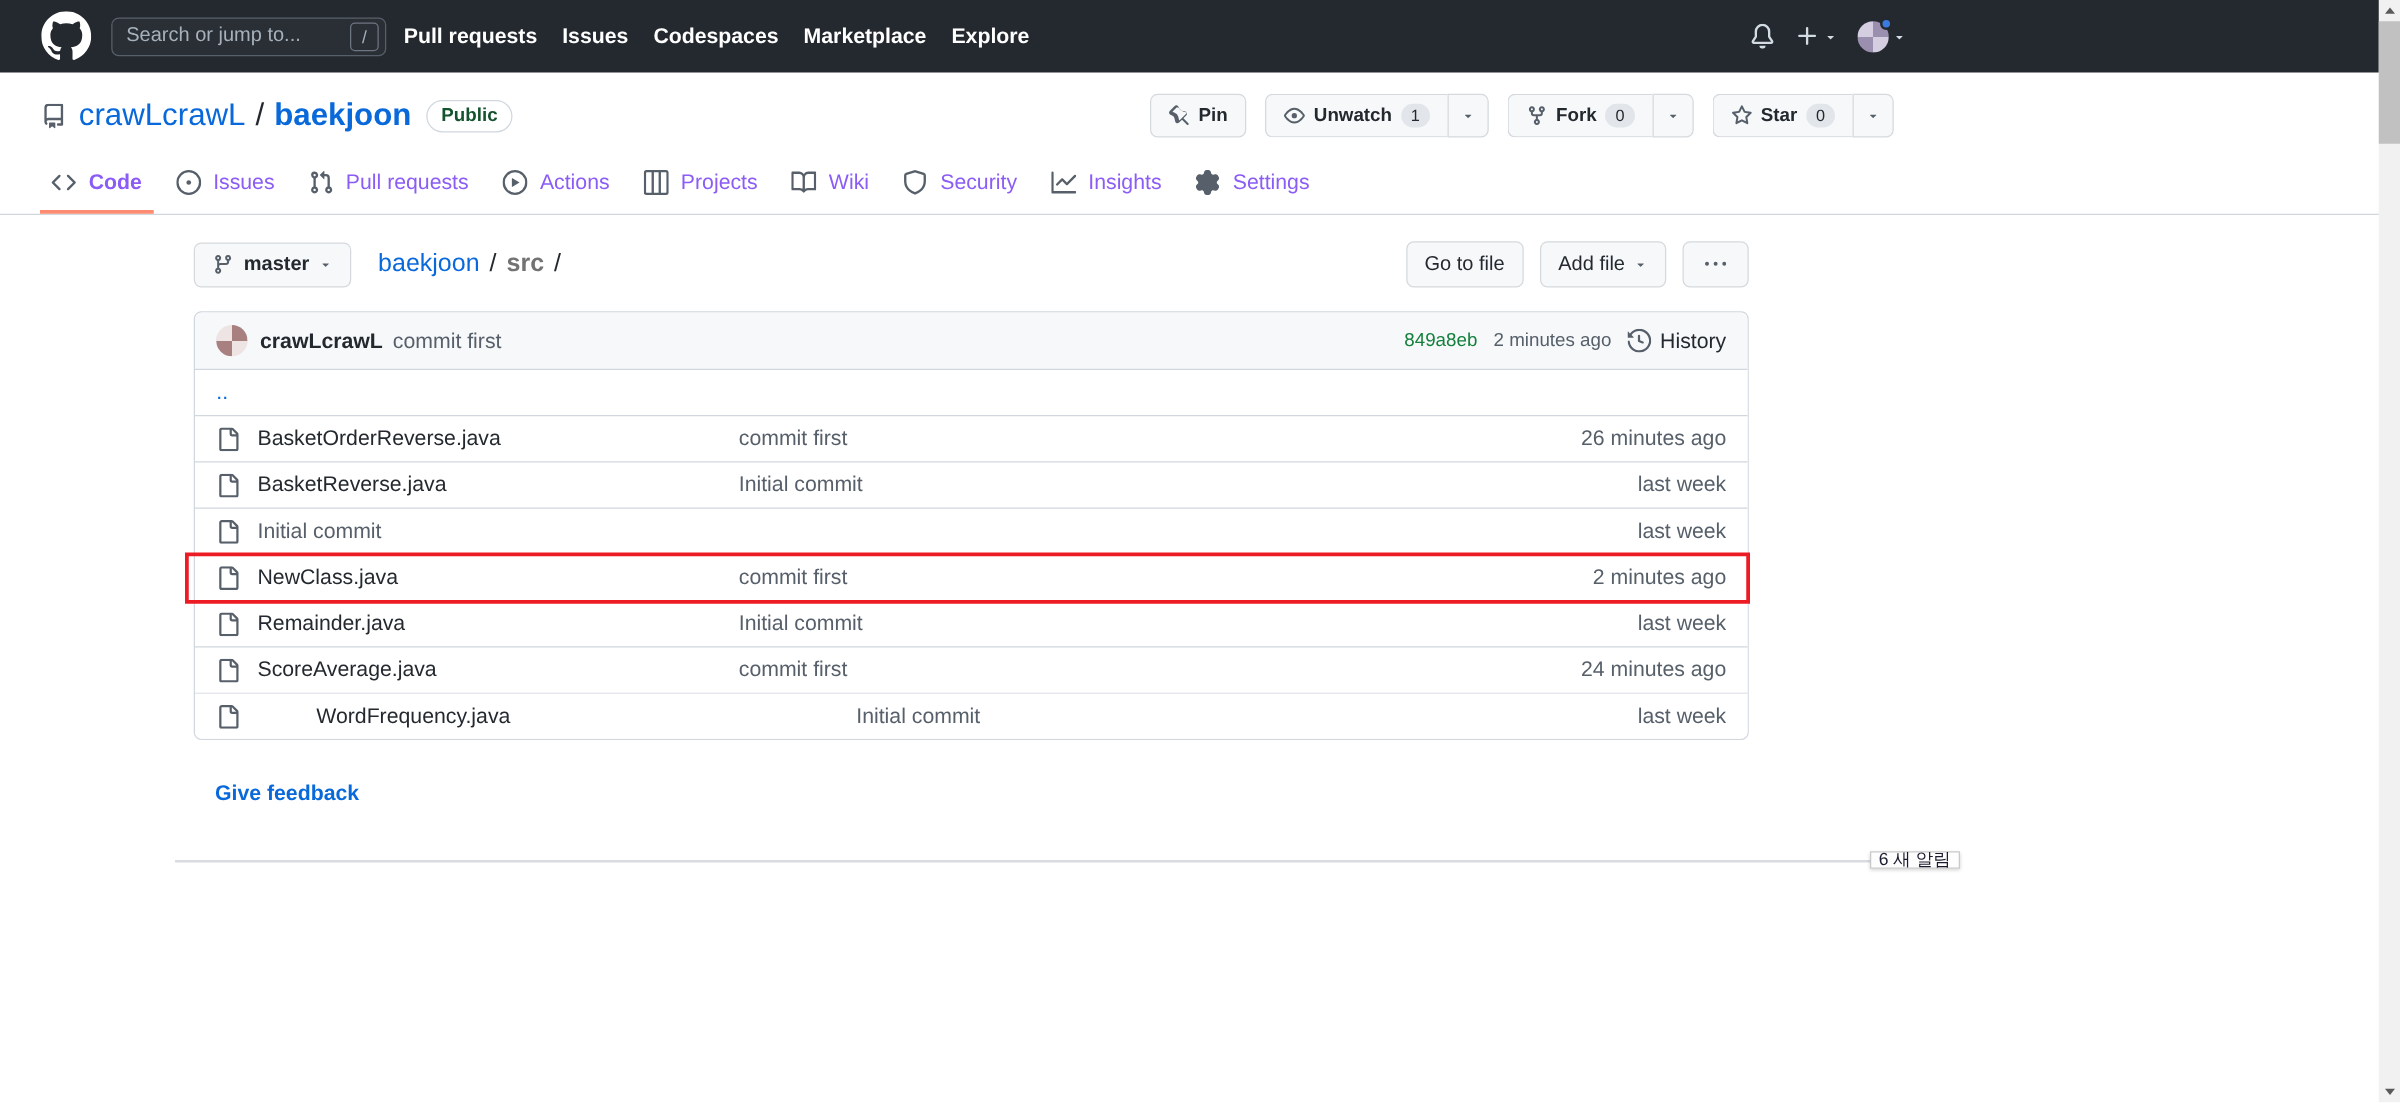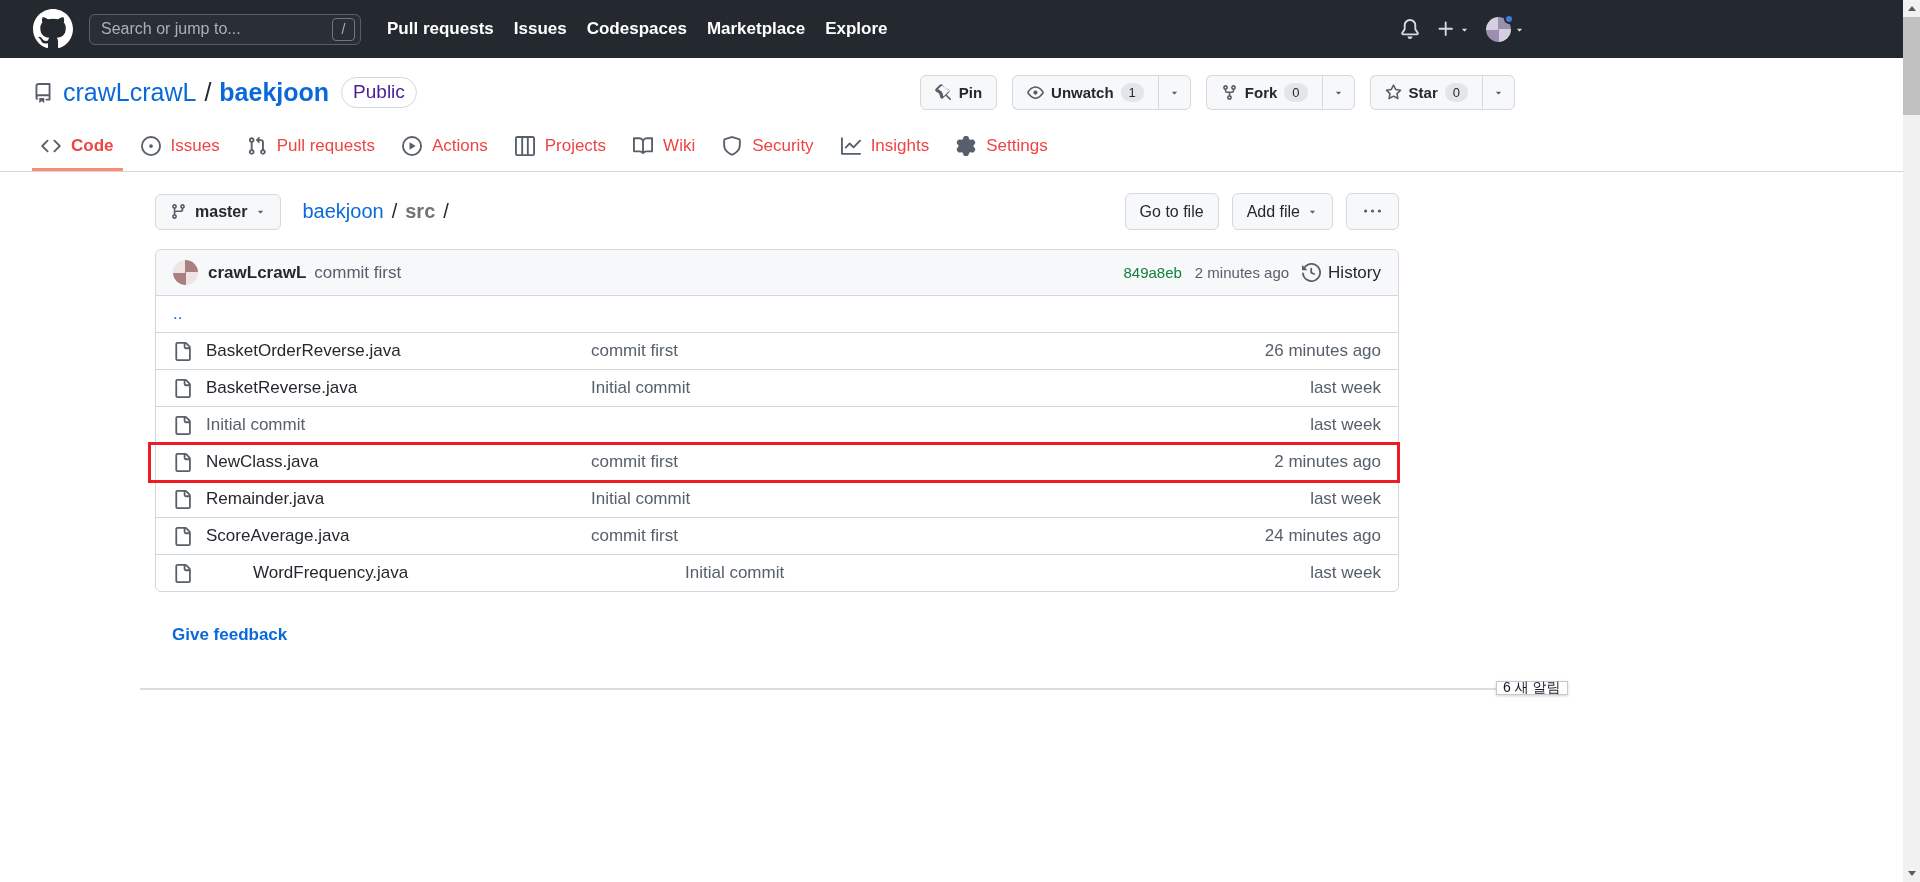--- a/index.html
+++ b/index.html
@@ -4,53 +4,53 @@
 <style>
   * { box-sizing:border-box; margin:0; padding:0; }
   html,body { width:1920px; height:882px; }
   body { font-family:"Liberation Sans","DejaVu Sans",sans-serif; background:#fff; color:#24292f; overflow:hidden; position:relative; }
   a { text-decoration:none; color:inherit; cursor:pointer; }
   svg { display:block; flex:none; }
 
   
   .gh-header { height:58px; background:#24292f; display:flex; align-items:center; padding:0 395px 0 33px; }
   .gh-logo { width:40px; height:40px; color:#fff; margin-right:16px; cursor:pointer; }
-  .search-box { position:relative; width:272px; height:31px; margin-right:26px; }
+  .search-box { position:relative; width:220px; height:31px; margin-right:14px; }
   .search-input { width:100%; height:100%; background:rgba(255,255,255,0.03); border:1px solid #57606a; border-radius:6px; color:#fff; font-size:16px; padding:0 36px 0 11px; font-family:inherit; outline:none; }
   .search-input::placeholder { color:#a7b1bb; }
   .slash-key { position:absolute; right:6px; top:4px; width:23px; height:23px; border:1px solid #6e7681; border-radius:4px; color:#a7b1bb; font-size:14px; display:flex; align-items:center; justify-content:center; }
   .gh-nav { display:flex; gap:20px; align-items:center; }
   .gh-nav a { color:#fff; font-size:17px; font-weight:700; white-space:nowrap; }
   .gh-right { margin-left:auto; display:flex; align-items:center; gap:16px; }
   .hdr-ico { width:20px; height:20px; color:#d3dbe3; }
   .hdr-group { display:flex; align-items:center; gap:3px; cursor:pointer; }
   .caret-sm { width:11px; height:11px; color:#d3dbe3; }
   .avatar { width:25px; height:25px; border-radius:50%; background-color:#b4a8c6; background-image:conic-gradient(#9a8fae 0 25%, #d5cee1 0 50%, #9a8fae 0 75%, #d5cee1 0); position:relative; }
   .avatar-dot { position:absolute; top:-3px; right:-3px; width:10px; height:10px; border-radius:50%; background:#3b7ae0; border:2px solid #24292f; }
 
   
   .repo-head { display:flex; align-items:center; padding:17px 0 0 33px; }
   .repo-ico { width:20px; height:20px; color:#57606a; margin-right:10px; }
   .repo-title { font-size:25px; font-weight:400; display:flex; align-items:center; gap:8px; }
   .repo-title a { color:#0969da; }
   .repo-title .sep { color:#24292f; }
   .repo-title .repo-name { font-weight:700; }
-  .badge { margin-left:12px; border:1px solid #d0d7de; color:#4c1d95; border-radius:999px; font-size:19px; padding:3px 11px 4px; font-weight:400; }
+  .badge { margin-left:12px; border:1px solid #d0d7de; color:#14532d; border-radius:999px; font-size:15px; padding:3px 11px 4px; font-weight:700; }
   .repo-actions { margin-left:auto; margin-right:405px; display:flex; gap:15px; align-items:center; }
   .btn { display:inline-flex; align-items:center; gap:7px; height:35px; padding:0 14px; background:#f6f8fa; border:1px solid #d5d9dd; border-radius:6px; font-size:15px; font-weight:700; color:#24292f; cursor:pointer; font-family:inherit; white-space:nowrap; }
   .btn svg { color:#57606a; }
   .btn .ic16 { width:17px; height:17px; }
   .counter { background:rgba(175,184,193,0.28); border-radius:999px; font-size:13px; line-height:13px; padding:3px 8px; font-weight:400; }
   .btn-group { display:flex; }
   .btn-group .btn-main { border-radius:6px 0 0 6px; border-right:none; }
   .btn-group .btn-caret { border-radius:0 6px 6px 0; border-left:1px solid #d5d9dd; padding:0 10px; }
 
   
   .tabs { display:flex; align-items:stretch; padding:0 32px; margin-top:13px; border-bottom:1px solid #d0d7de; }
-  .tab { display:flex; align-items:center; gap:10px; padding:13px 9px 12px; margin-right:9px; font-size:17px; color:#ef4444; border-bottom:3px solid transparent; cursor:pointer; white-space:nowrap; }
+  .tab { display:flex; align-items:center; gap:10px; padding:13px 9px 12px; margin-right:9px; font-size:17px; color:#8b5cf6; border-bottom:3px solid transparent; cursor:pointer; white-space:nowrap; }
   .tab svg { width:20px; height:20px; color:#57606a; }
   .tab.active { font-weight:700; border-bottom-color:#fd8c73; }
 
   
   .content { width:1244px; margin-left:155px; }
   .file-nav { display:flex; align-items:center; margin-top:21px; }
   .branch-btn { height:36px; font-size:16px; gap:8px; }
   .breadcrumb { margin-left:21px; font-size:20px; display:flex; align-items:center; gap:8px; }
   .breadcrumb a.bc-repo { color:#0969da; }
   .breadcrumb .bc-cur { font-weight:700; color:#737373; }

